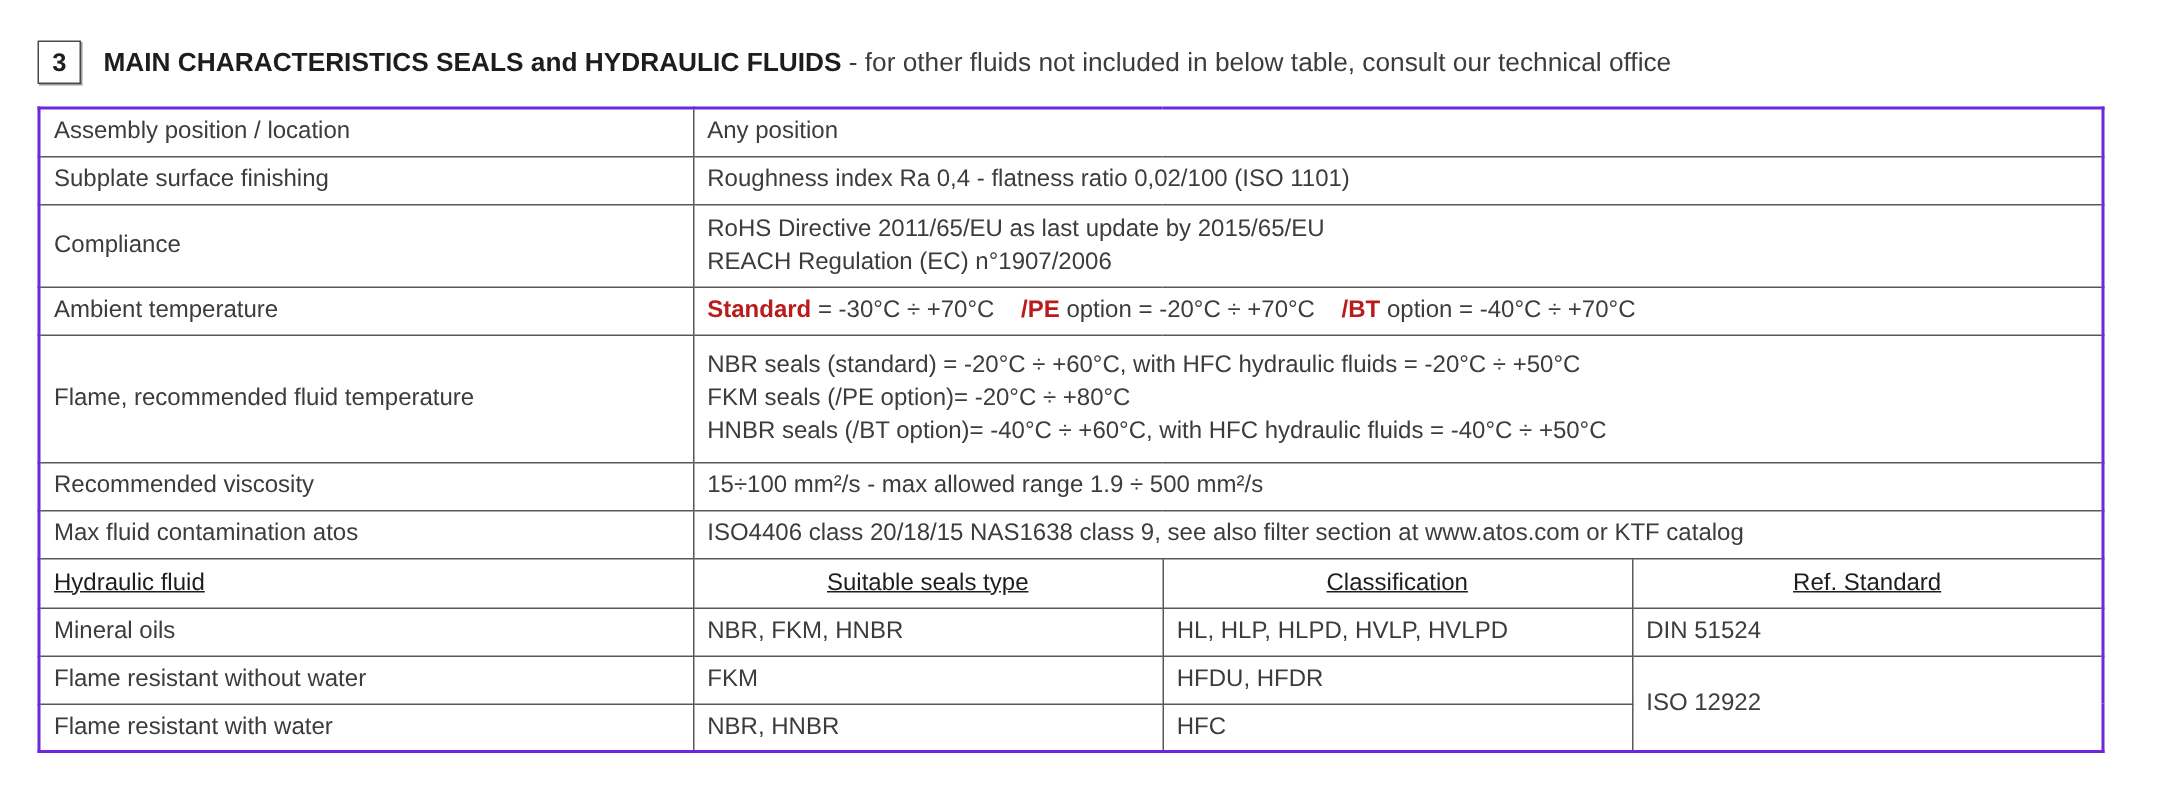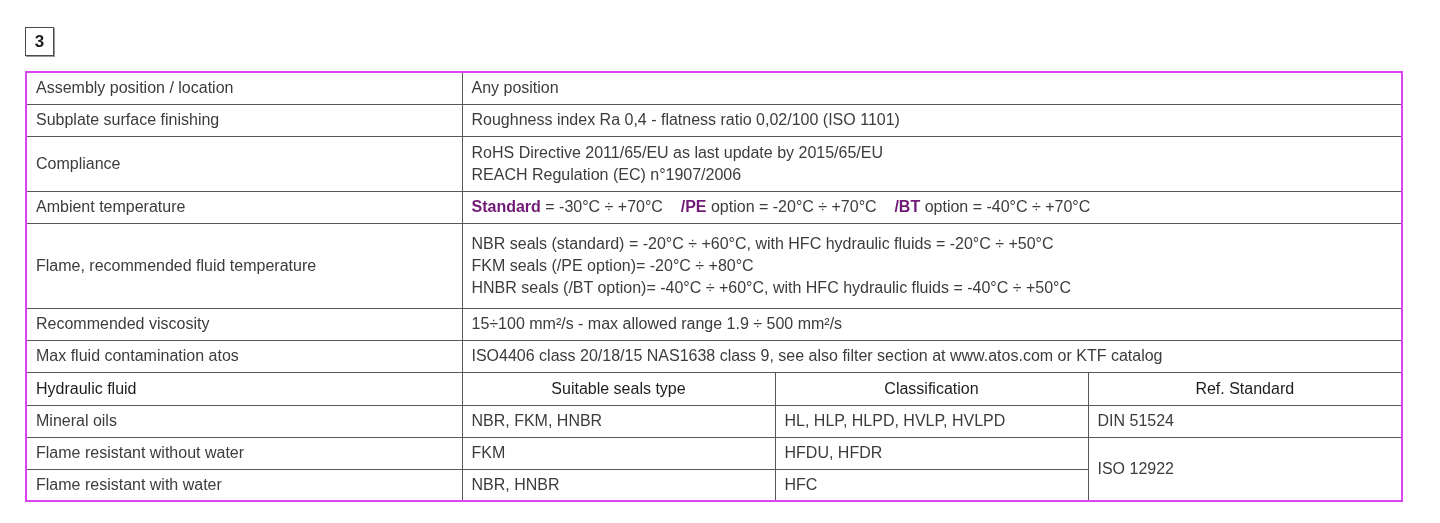--- a/index.html
+++ b/index.html
@@ -52,50 +52,52 @@
   }
   table.main-table {
     position: absolute;
     top: 71px;
     left: 25px;
     width: 1376px;
     border-collapse: collapse;
     table-layout: fixed;
     font-size: 16px;
     color: #3c3c3c;
-    border: 2px solid #d946ef;
+    border: 2px solid #6d28d9;
   }
   table.main-table td, table.main-table th {
     border: 1px solid #585858;
     padding: 4px 9px;
     vertical-align: middle;
     line-height: 22px;
     font-weight: normal;
     text-align: left;
   }
   tr.single-row { height: 32px; }
   tr.double-row { height: 55px; }
   tr.triple-row { height: 85px; }
   td.multiline { line-height: 26px; padding-top: 2px; padding-bottom: 2px; }
   td.rich { white-space: pre-wrap; }
-  td.rich .seg-bold { font-weight: bold; color: #701a75; }
+  td.rich .seg-bold { font-weight: bold; color: #b91c1c; }
   th.col-header {
     font-weight: bold;
     color: #1d1d1d;
     height: 33px;
+    text-decoration: underline;
   }
   th.col-header.centered, td.centered { text-align: center; }
 </style>
 </head>
 <body>
 
 <div class="page">
 
   <div class="doc-header">
     <div class="section-number-box">3</div>
+    <div class="doc-title"><span class="title-bold">MAIN CHARACTERISTICS SEALS and HYDRAULIC FLUIDS</span><span> - for other fluids not included in below table, consult our technical office</span></div>
   </div>
 
   <table class="main-table">
     <colgroup>
       <col style="width:436px">
       <col style="width:313px">
       <col style="width:313px">
       <col style="width:314px">
     </colgroup>
     <tbody>

